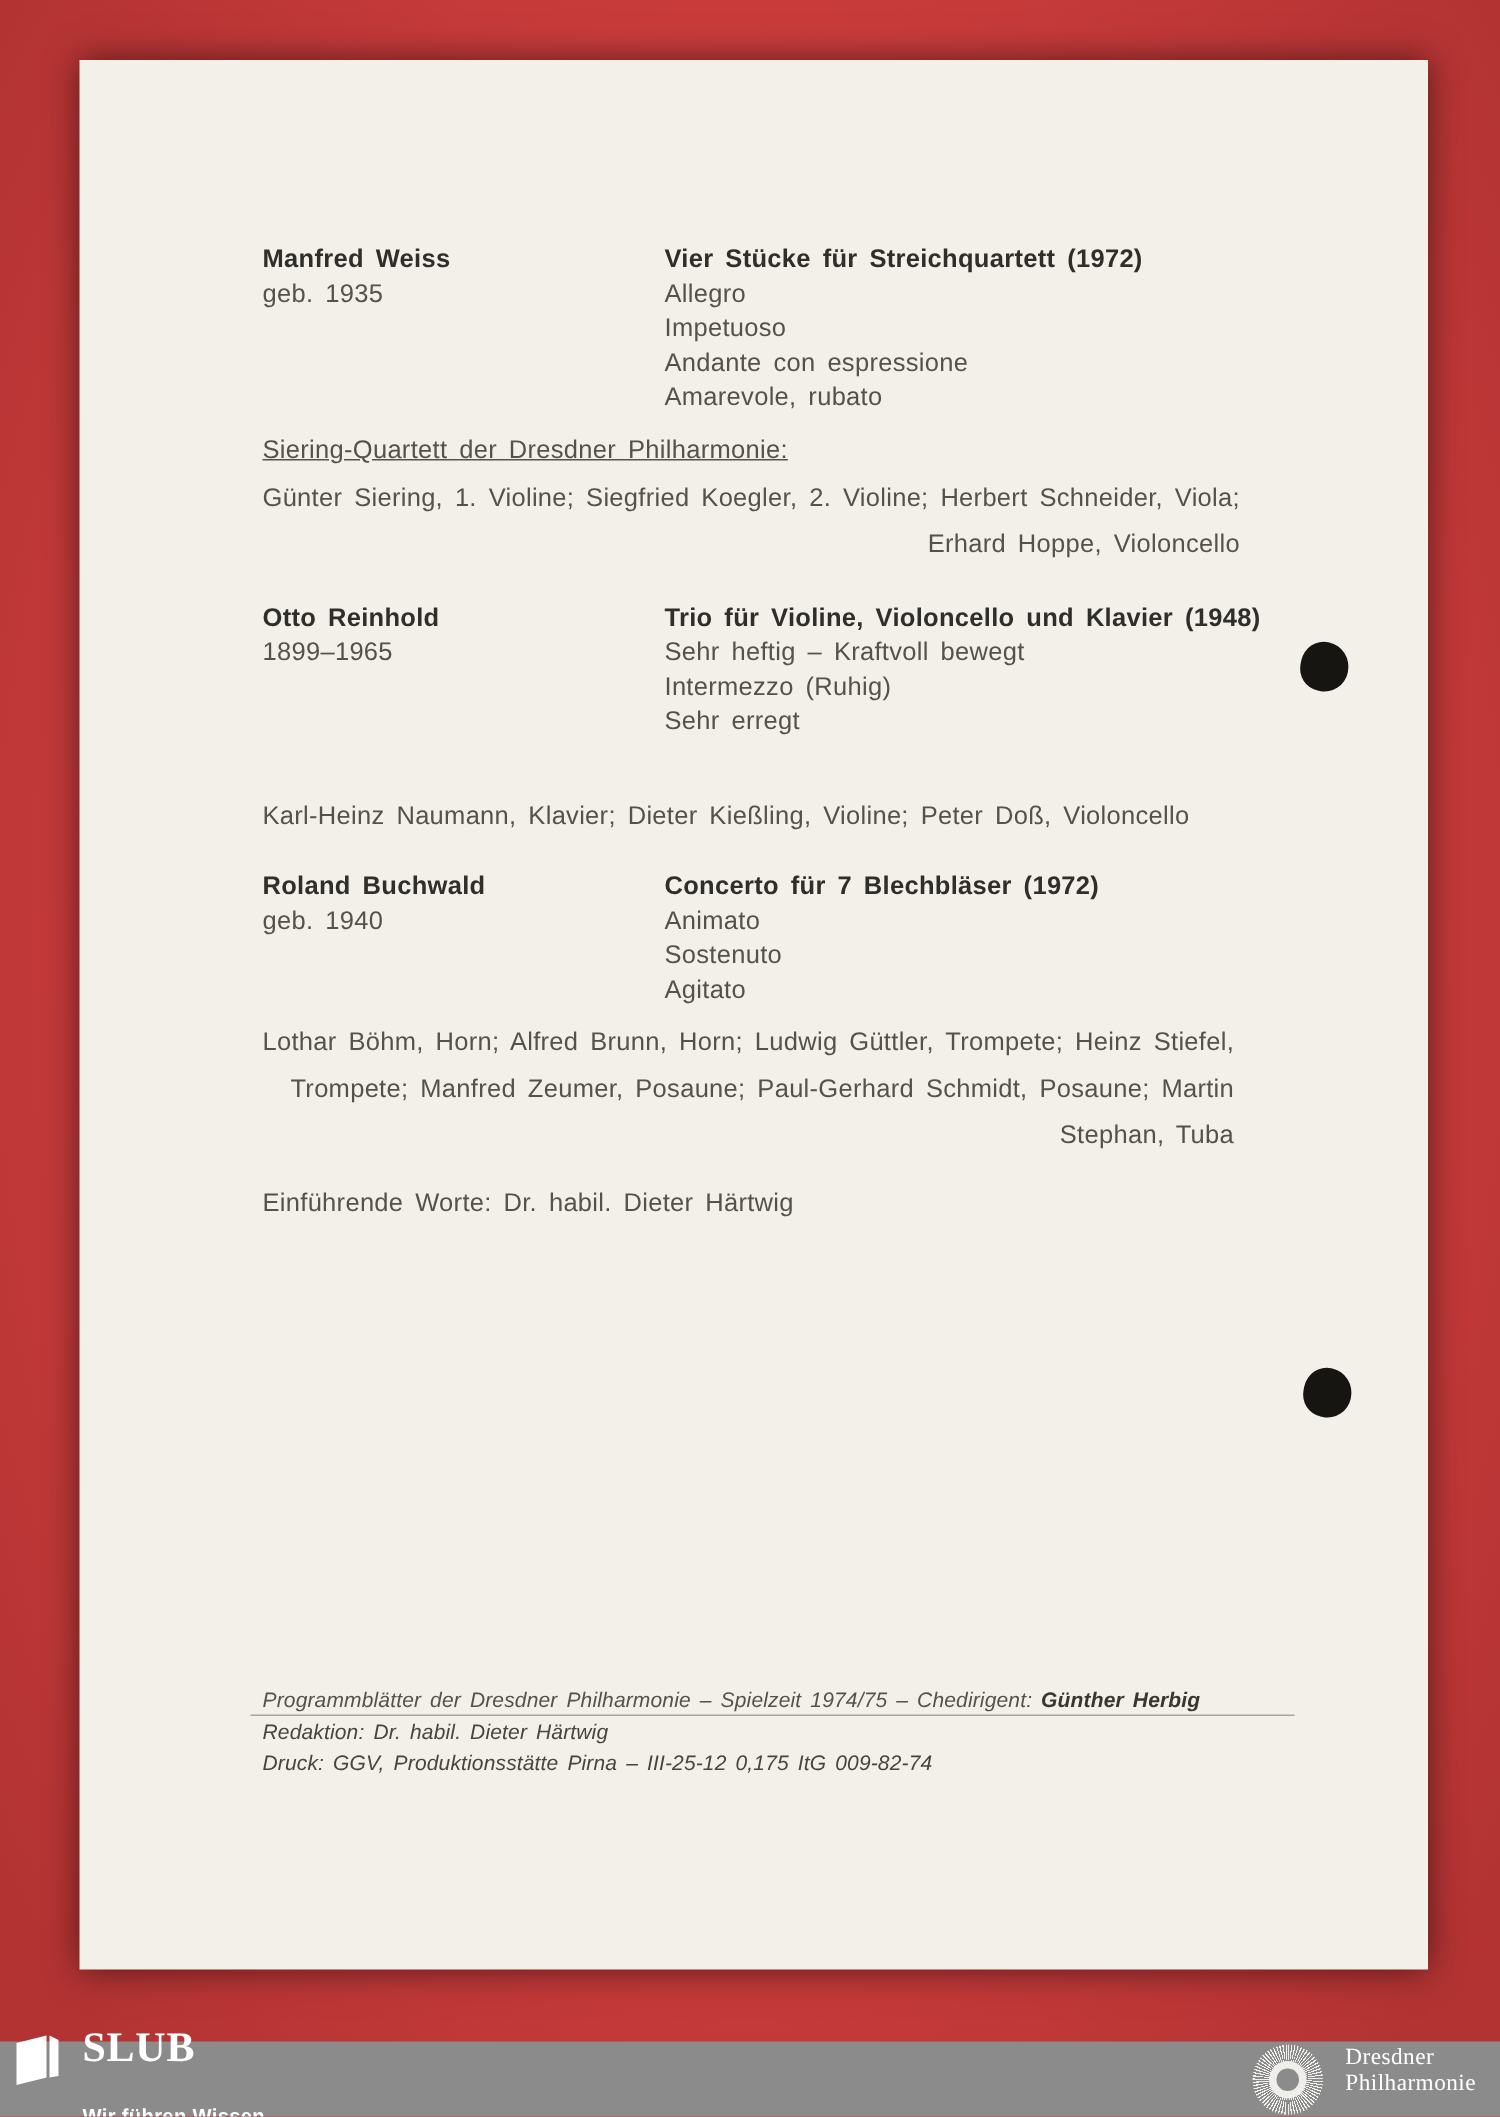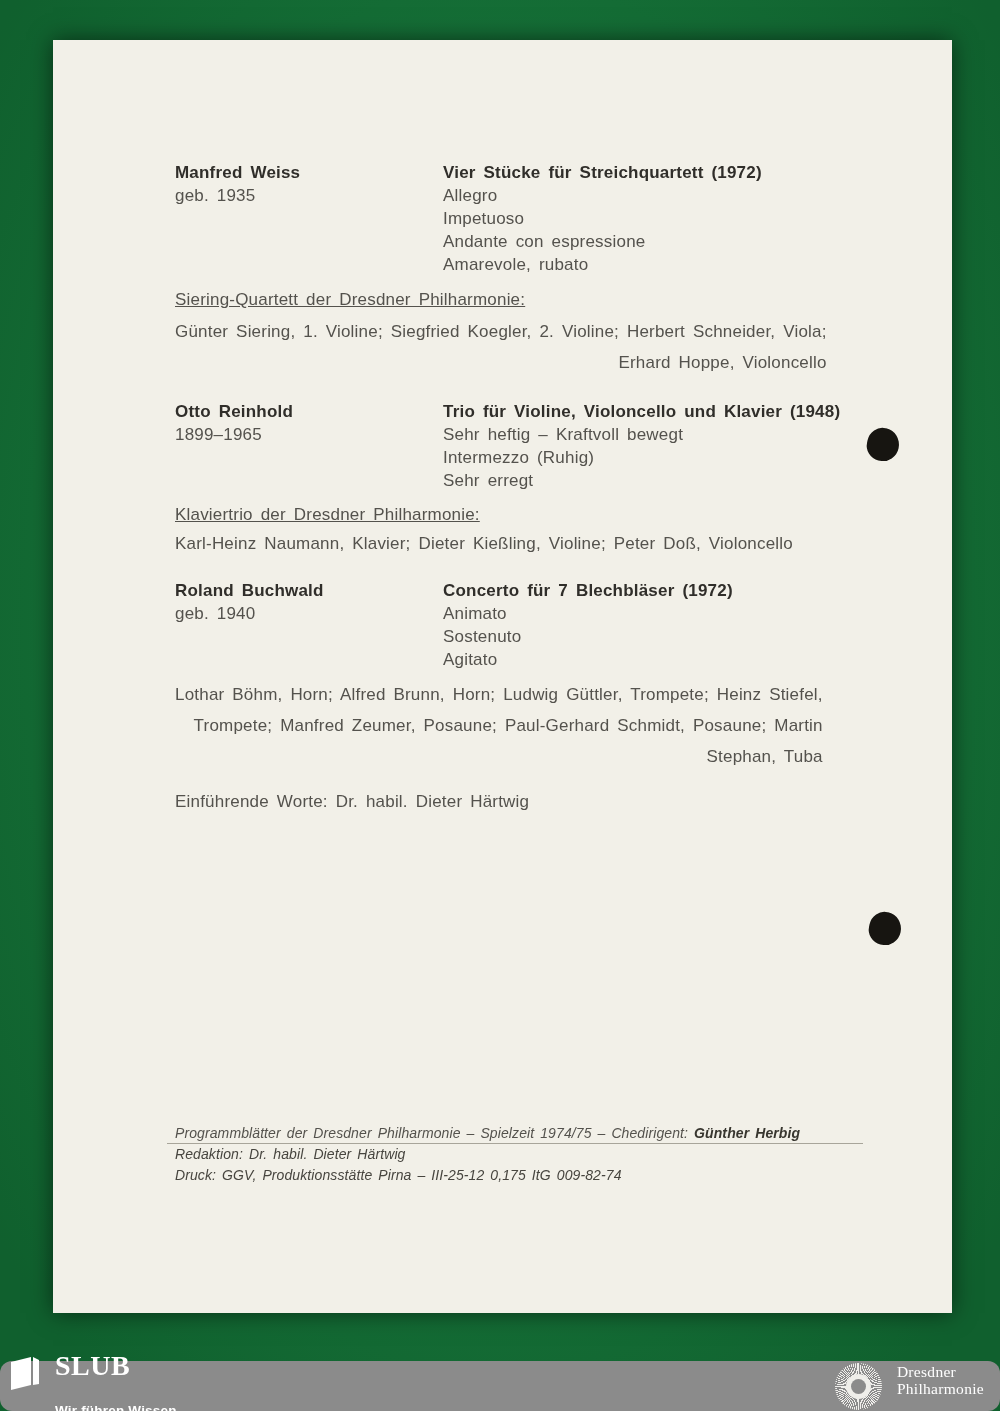--- a/index.html
+++ b/index.html
@@ -1,19 +1,19 @@
 <!DOCTYPE html>
 <html><head>
 <meta charset="utf-8">
 <style>
   html,body{margin:0;padding:0;}
   body{background:#111;}
   .stage{
     position:relative;width:1000px;height:1411px;overflow:hidden;
-    background:#15803d;
+    background:#ef4444;
     font-family:"Liberation Sans","DejaVu Sans",sans-serif;
   }
   
   .stage::before{
     content:"";position:absolute;inset:0;
     background:
       radial-gradient(ellipse at 50% 45%, rgba(255,255,255,0.03), rgba(0,0,0,0.25) 90%);
     pointer-events:none;
   }
   .paper{
@@ -49,21 +49,21 @@
     position:absolute;width:32px;height:33px;background:#171511;
     border-radius:48% 52% 50% 47%;transform:rotate(12deg);
   }
   .hole-1{left:814px;top:388px;}
   .hole-2{left:816px;top:872px;}
 
   .bottom-bar{
     position:absolute;left:0;top:1361px;width:1000px;height:50px;
     background:#8b8b8b;
     display:flex;align-items:center;justify-content:space-between;
-    padding:0 14px 0 10px;box-sizing:border-box;border-radius:12px;
+    padding:0 14px 0 10px;box-sizing:border-box;
   }
   .slub{display:flex;align-items:flex-start;gap:15px;}
   .book-icon{display:block;margin-top:3px;}
   .slub-text{display:flex;flex-direction:column;}
   .slub-name{
     font-family:"Liberation Serif","DejaVu Serif",serif;
     font-weight:700;font-size:28px;line-height:26px;color:#fff;letter-spacing:0.5px;
   }
   .slub-tag{font-weight:700;font-size:13.5px;line-height:16px;color:#fff;letter-spacing:0.2px;margin-top:24px;}
 
@@ -109,21 +109,20 @@
         <div class="composer">Otto Reinhold</div>
         <div class="dates">1899–1965</div>
       </div>
       <div class="col-right">
         <div class="work-title">Trio für Violine, Violoncello und Klavier (1948)</div>
         <div class="movement">Sehr heftig – Kraftvoll bewegt</div>
         <div class="movement">Intermezzo (Ruhig)</div>
         <div class="movement">Sehr erregt</div>
       </div>
     </section>
-    <p class="ensemble" style="top:463px">Klaviertrio der Dresdner Philharmonie:</p>
     <div class="performers" style="top:488px">
       <div>Karl-Heinz Naumann, Klavier; Dieter Kießling, Violine; Peter Doß, Violoncello</div>
     </div>
 
     <section class="prog-item" style="top:539px">
       <div class="col-left">
         <div class="composer">Roland Buchwald</div>
         <div class="dates">geb. 1940</div>
       </div>
       <div class="col-right">

